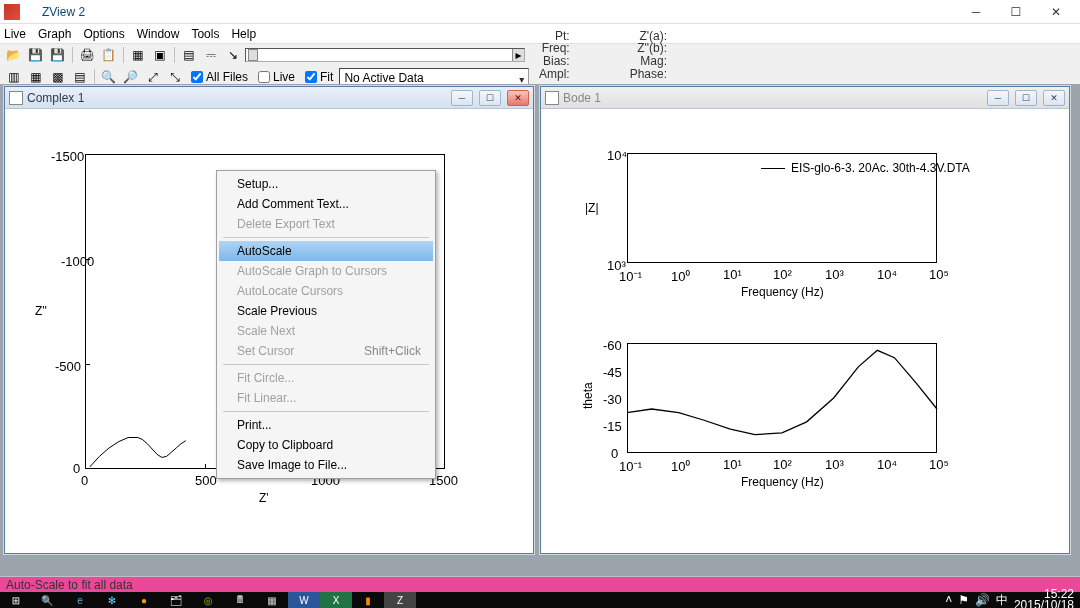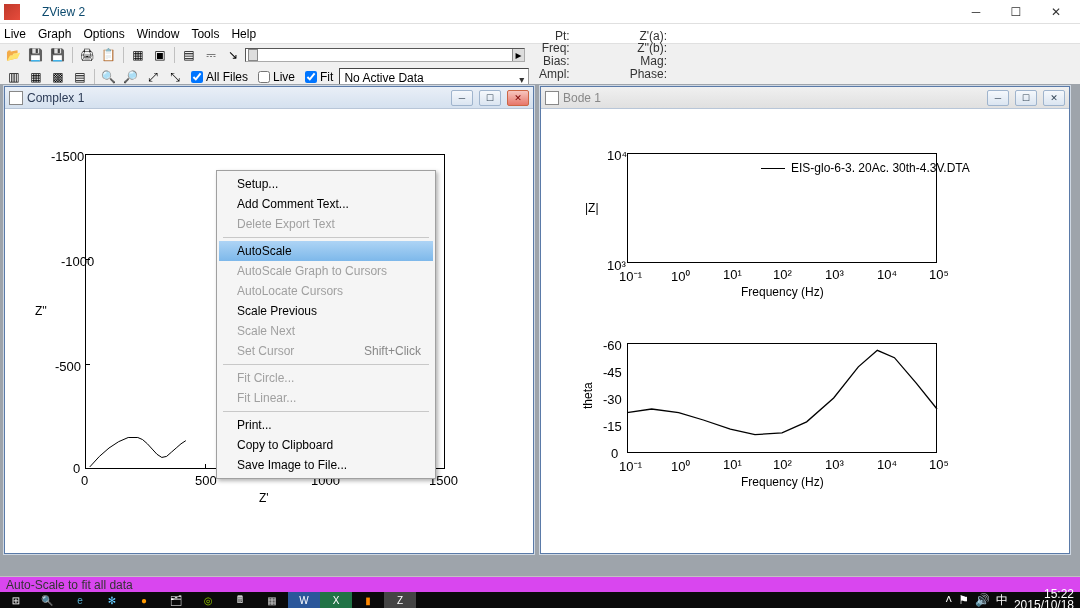--- a/index.html
+++ b/index.html
@@ -52,21 +52,21 @@
 svg.series { position: absolute; left: 0; top: 0; overflow: visible; }
 
 
 .ctx { position: absolute; background: #f5f5f5; border: 1px solid #a0a0a0; box-shadow: 2px 2px 4px rgba(0,0,0,.3); padding: 3px 2px; z-index: 50; width: 220px; }
 .ctx .mi { padding: 3px 12px 3px 18px; color: #000; display:flex; justify-content:space-between; align-items:center;}
 .ctx .mi.dis { color: #a0a0a0; }
 .ctx .mi.sel { background: #99ccff; background: #8fc1f2; background: linear-gradient(#aed4f5,#7db8ea); }
 .ctx .msep { height: 1px; background: #c8c8c8; margin: 3px 4px; }
 
 
-.statusbar { position: absolute; left: 0; right: 0; bottom: 16px; height: 16px; background: #d946ef; border-top: 1px solid #c0c0c0; padding: 0 6px; display: flex; align-items: center; color:#333; }
+.statusbar { position: absolute; left: 0; right: 0; bottom: 16px; height: 16px; background: #ec4899; border-top: 1px solid #c0c0c0; padding: 0 6px; display: flex; align-items: center; color:#333; }
 
 
 .taskbar { position: absolute; left: 0; right: 0; bottom: 0; height: 16px; background: #0a0a0a; display: flex; align-items: center; }
 .taskbar .tbtn { width: 32px; height: 16px; display: flex; align-items: center; justify-content: center; color: #fff; font-size: 10px; }
 .taskbar .tray { margin-left: auto; display: flex; align-items: center; gap: 6px; color: #fff; padding-right: 6px; font-size: 10px; }
 .taskbar .clock { text-align: right; line-height: 0.9; font-size: 9px; }
 </style>
 </head>
 <body>
 

